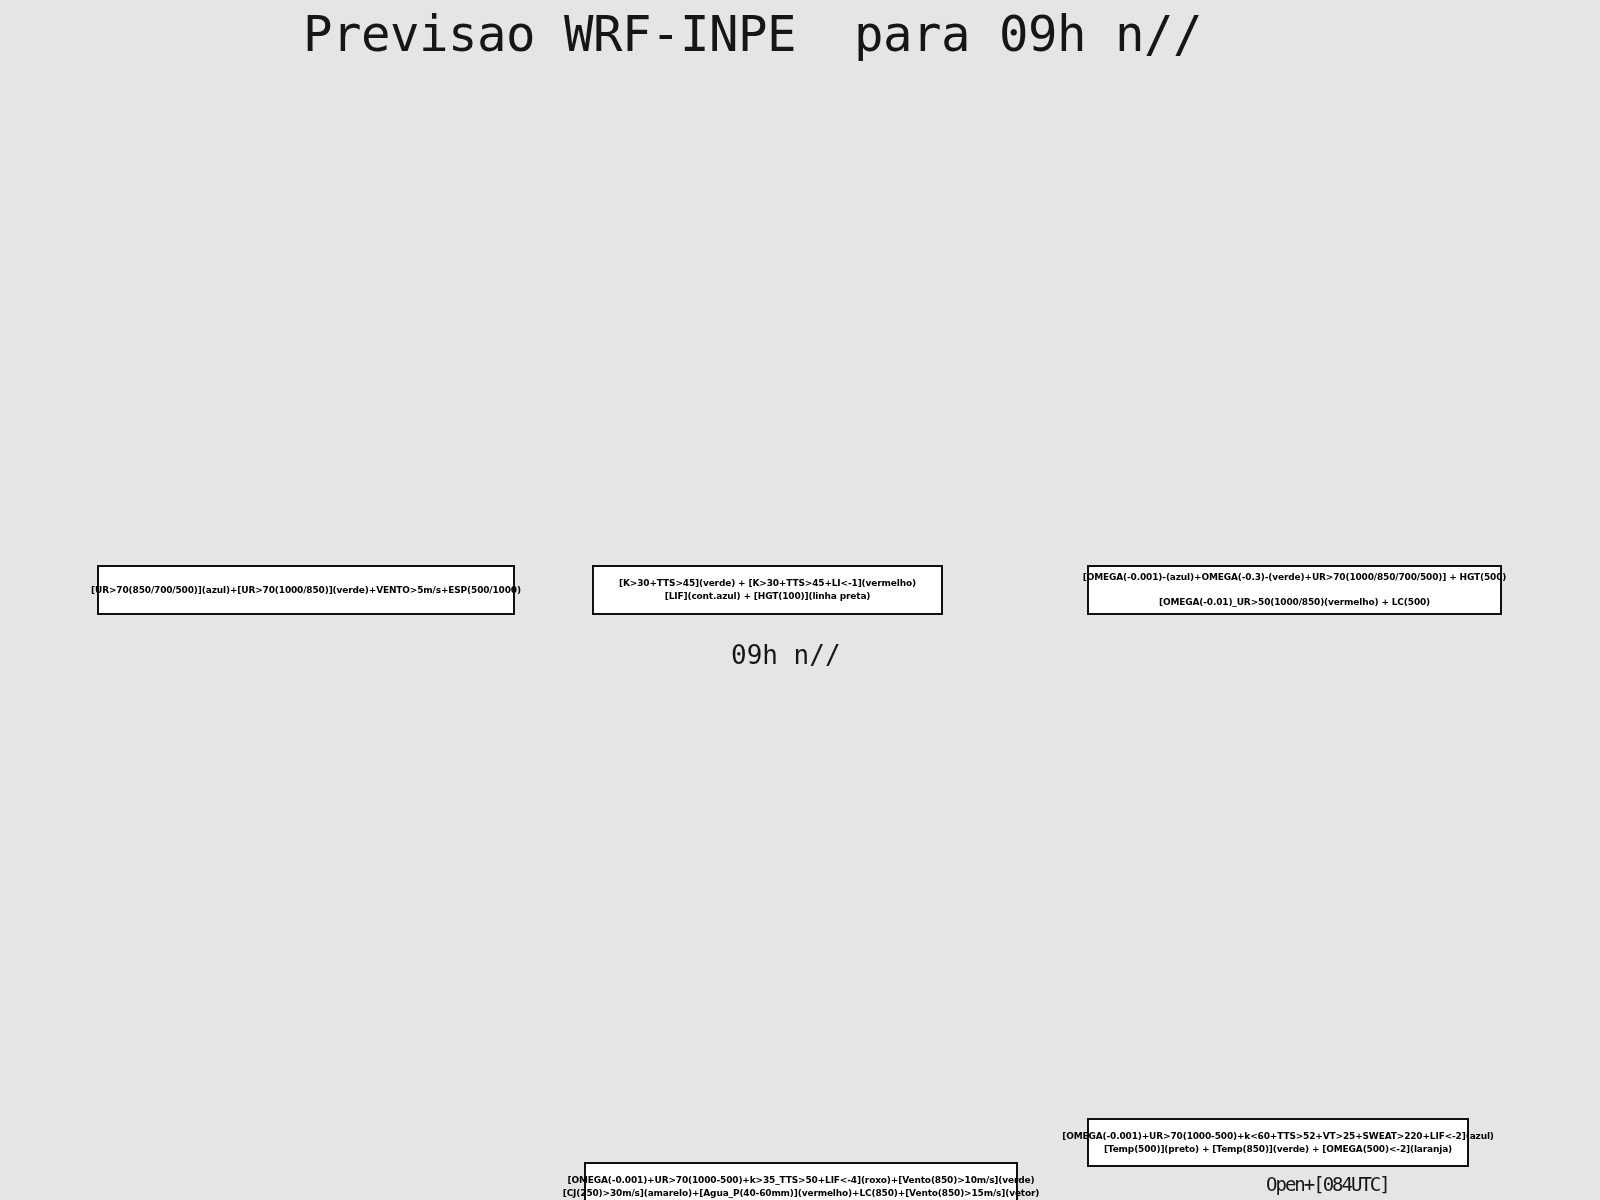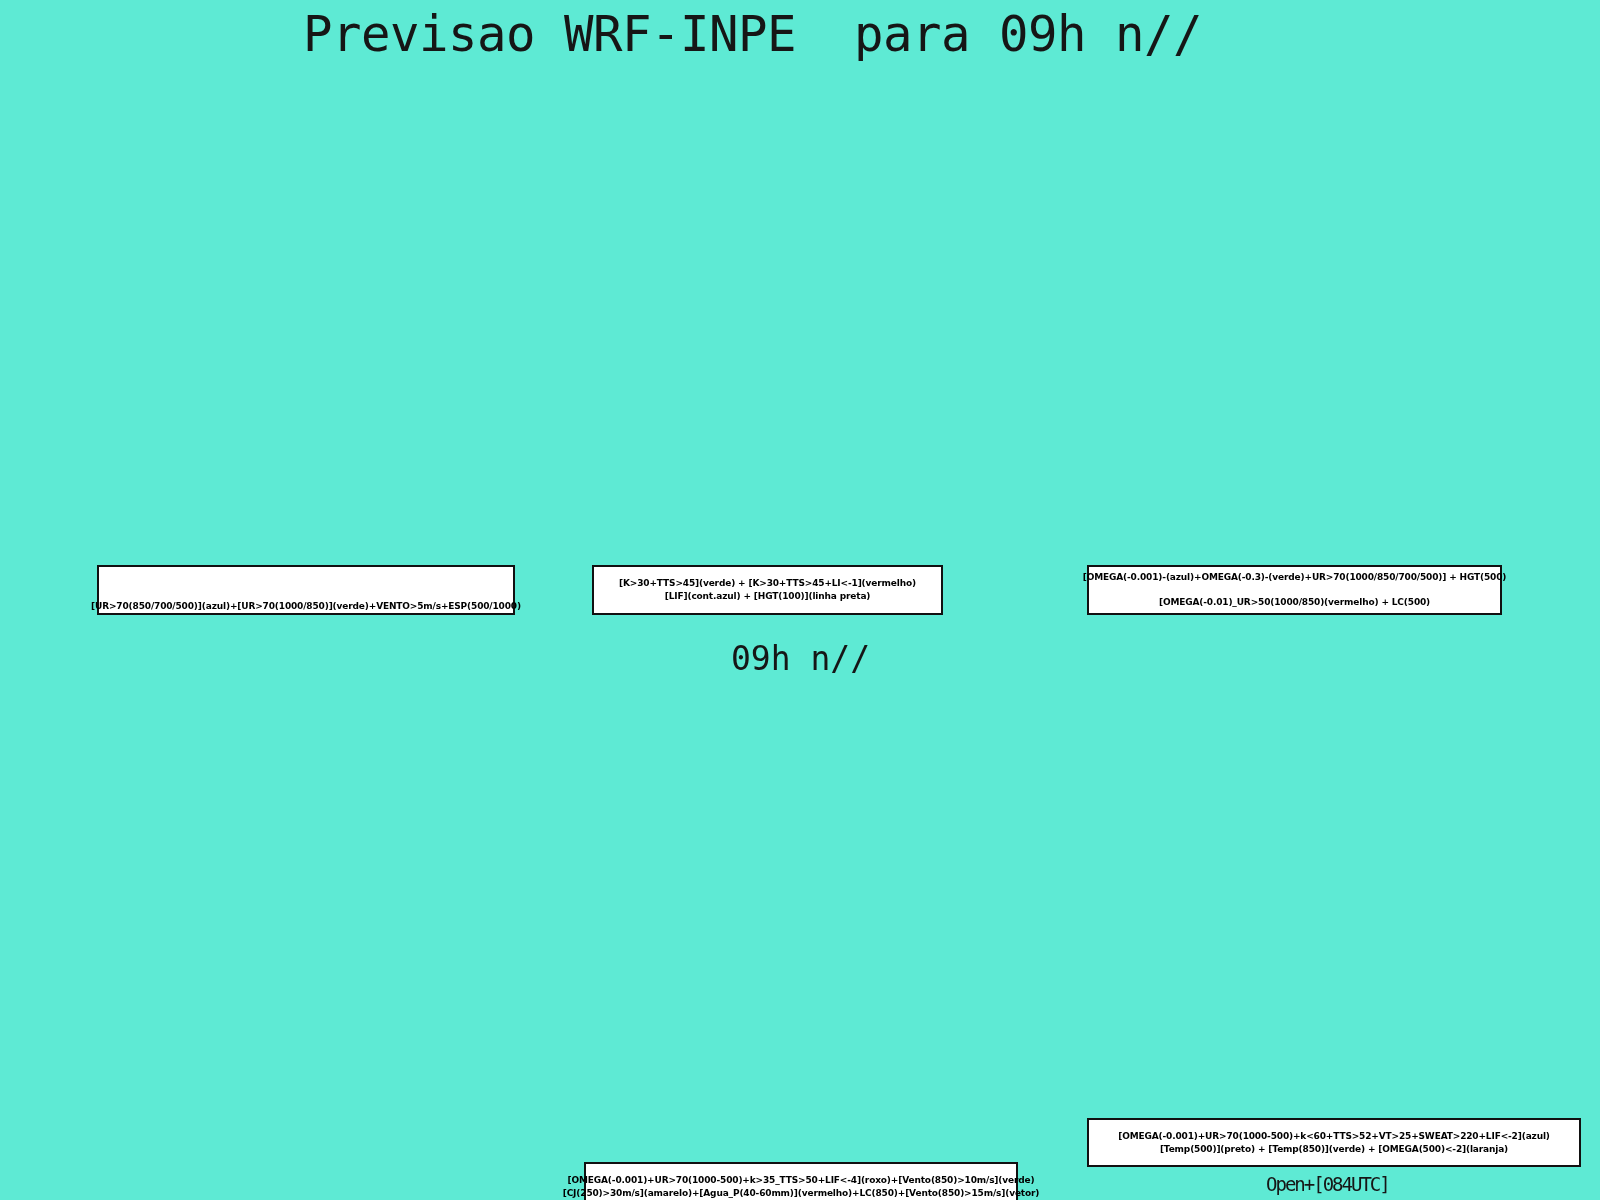--- a/index.html
+++ b/index.html
@@ -4,21 +4,21 @@
 <style>
   html, body {
     margin: 0;
     padding: 0;
     background: #ffffff;
   }
   #screen {
     position: relative;
     width: 1600px;
     height: 1200px;
-    background: #5eead4;
+    background: #e5e5e5;
     overflow: hidden;
     font-family: "DejaVu Sans", sans-serif;
     color: #000000;
   }
   .plotter-text {
     position: absolute;
     font-family: "DejaVu Sans Mono", monospace;
     font-weight: normal;
     color: #161616;
     white-space: pre;
@@ -26,21 +26,21 @@
   }
   #page-title {
     left: 303px;
     top: 8px;
     font-size: 49px;
     letter-spacing: -0.5px;
   }
   #panel-caption {
     left: 731px;
     top: 641px;
-    font-size: 33px;
+    font-size: 26px;
   }
   #footer-timestamp {
     left: 1266px;
     top: 1174px;
     font-size: 19px;
     letter-spacing: -2px;
   }
   .legend-box {
     position: absolute;
     box-sizing: border-box;
@@ -55,27 +55,27 @@
     font-family: "DejaVu Sans", sans-serif;
     font-weight: bold;
     font-size: 9px;
     letter-spacing: -0.15px;
     line-height: 13px;
     white-space: nowrap;
     color: #000000;
     text-align: center;
   }
   
-  #box-top-left    { left:  97px; top: 565px; width: 418px; height: 50px; justify-content: flex-end; }
+  #box-top-left    { left:  97px; top: 565px; width: 418px; height: 50px; }
   #box-top-middle  { left: 592px; top: 565px; width: 351px; height: 50px; justify-content: center; }
   #box-top-right   { left: 1087px; top: 565px; width: 415px; height: 50px; gap: 12px; }
   
   #box-bottom-left   { left:  98px; top: 1118px; width: 417px; height: 49px; }
   #box-bottom-middle { left: 584px; top: 1118px; width: 434px; height: 49px; margin-top: 44px; }
-  #box-bottom-right  { left: 1087px; top: 1118px; width: 494px; height: 49px; }
+  #box-bottom-right  { left: 1087px; top: 1118px; width: 382px; height: 49px; }
 </style>
 </head>
 <body>
 
 <div id="screen">
 
   <div id="page-title" class="plotter-text">Previsao WRF-INPE  para 09h n//</div>
 
   <div id="box-top-left" class="legend-box">
     <span class="legend-line">[UR&gt;70(850/700/500)](azul)+[UR&gt;70(1000/850)](verde)+VENTO&gt;5m/s+ESP(500/1000)</span>

